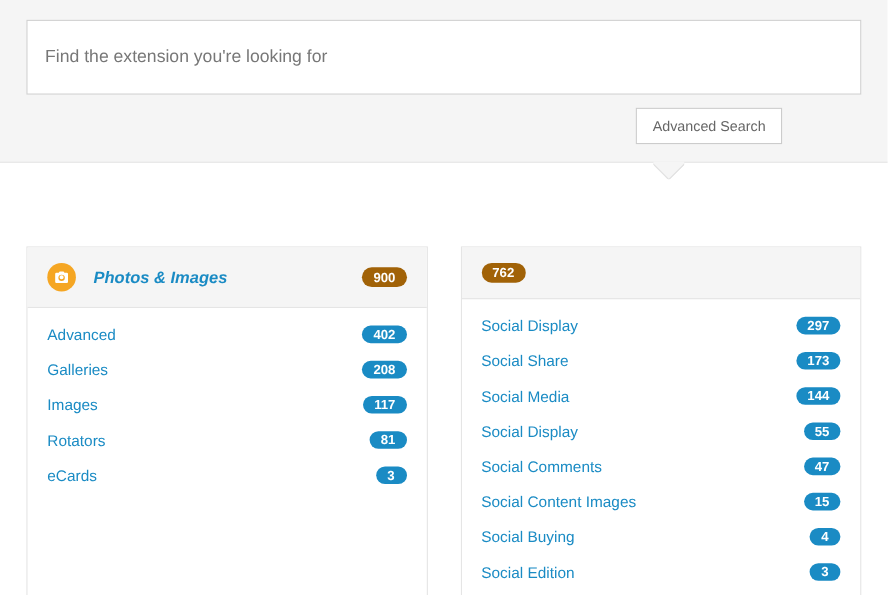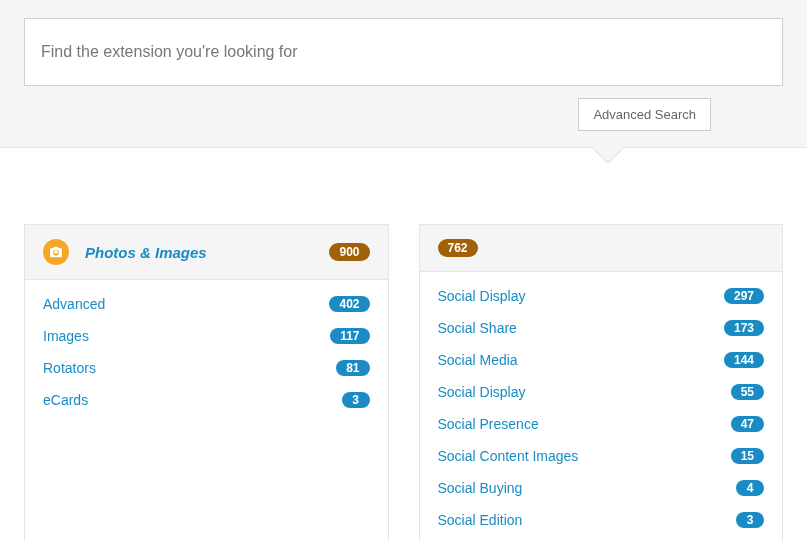--- a/index.html
+++ b/index.html
@@ -48,20 +48,24 @@
         <span class="card-title">Photos &amp; Images</span>
       </div>
       <span class="badge">900</span>
     </div>
     <div class="list">
       <div class="list-item">
           <span class="item-label">Advanced</span>
           <span class="item-badge">402</span>
         </div>
       <div class="list-item">
+          <span class="item-label">Galleries</span>
+          <span class="item-badge">208</span>
+        </div>
+      <div class="list-item">
           <span class="item-label">Images</span>
           <span class="item-badge">117</span>
         </div>
       <div class="list-item">
           <span class="item-label">Rotators</span>
           <span class="item-badge">81</span>
         </div>
       <div class="list-item">
           <span class="item-label">eCards</span>
           <span class="item-badge">3</span>
@@ -84,21 +88,21 @@
         </div>
       <div class="list-item">
           <span class="item-label">Social Media</span>
           <span class="item-badge">144</span>
         </div>
       <div class="list-item">
           <span class="item-label">Social Display</span>
           <span class="item-badge">55</span>
         </div>
       <div class="list-item">
-          <span class="item-label">Social Presence</span>
+          <span class="item-label">Social Comments</span>
           <span class="item-badge">47</span>
         </div>
       <div class="list-item">
           <span class="item-label">Social Content Images</span>
           <span class="item-badge">15</span>
         </div>
       <div class="list-item">
           <span class="item-label">Social Buying</span>
           <span class="item-badge">4</span>
         </div>

